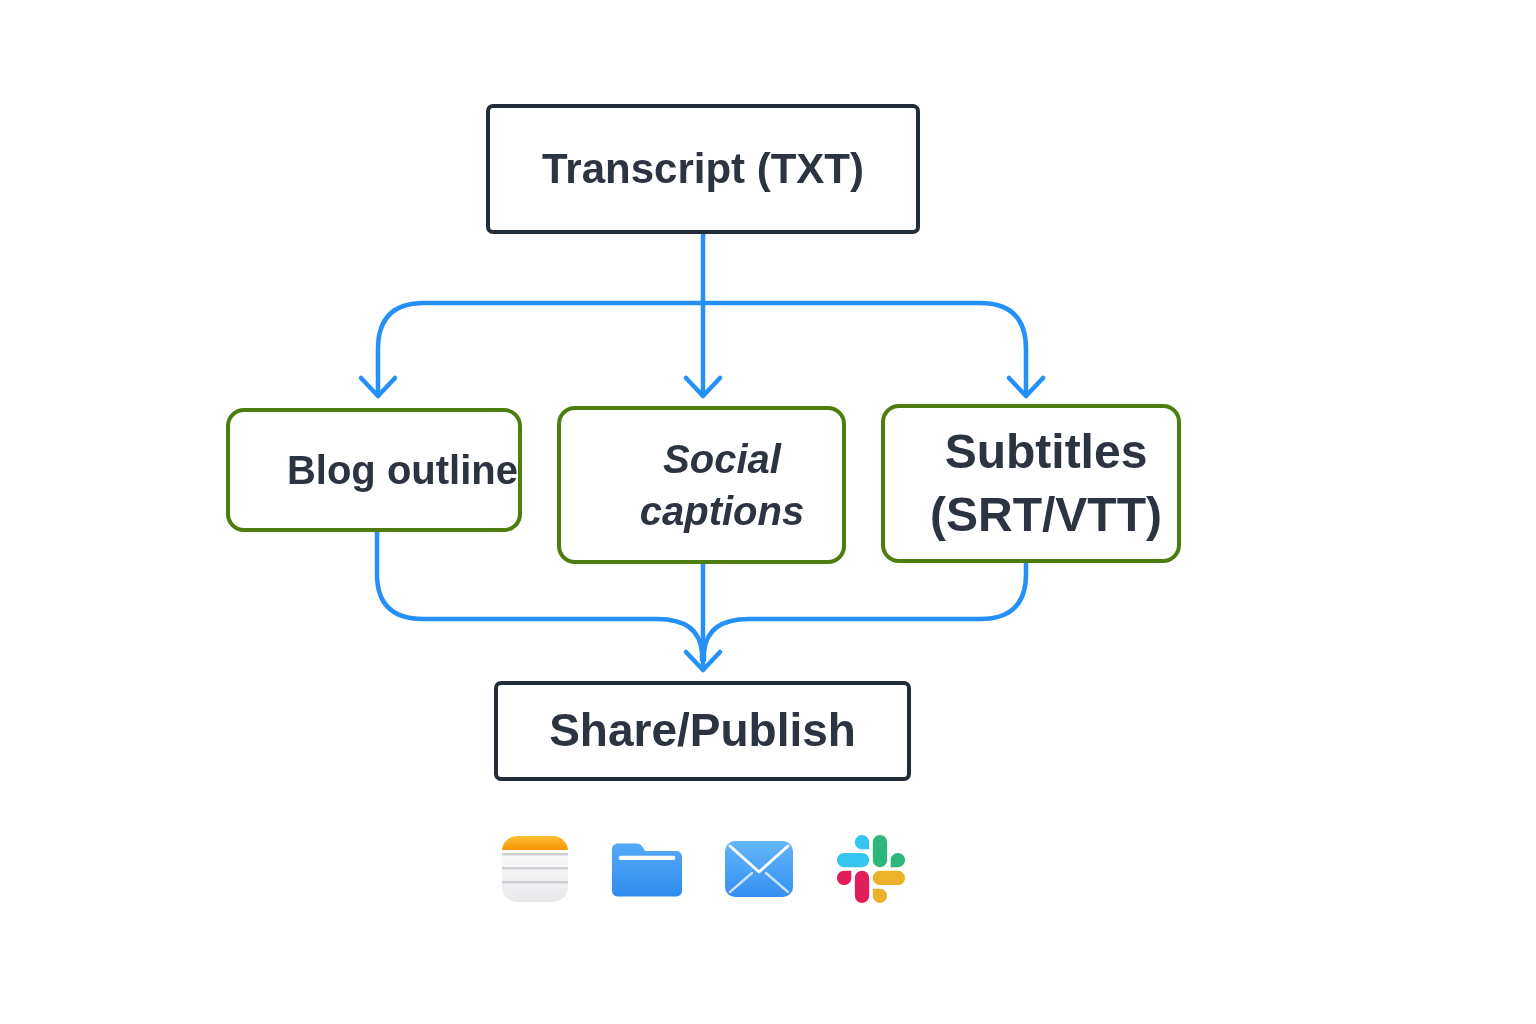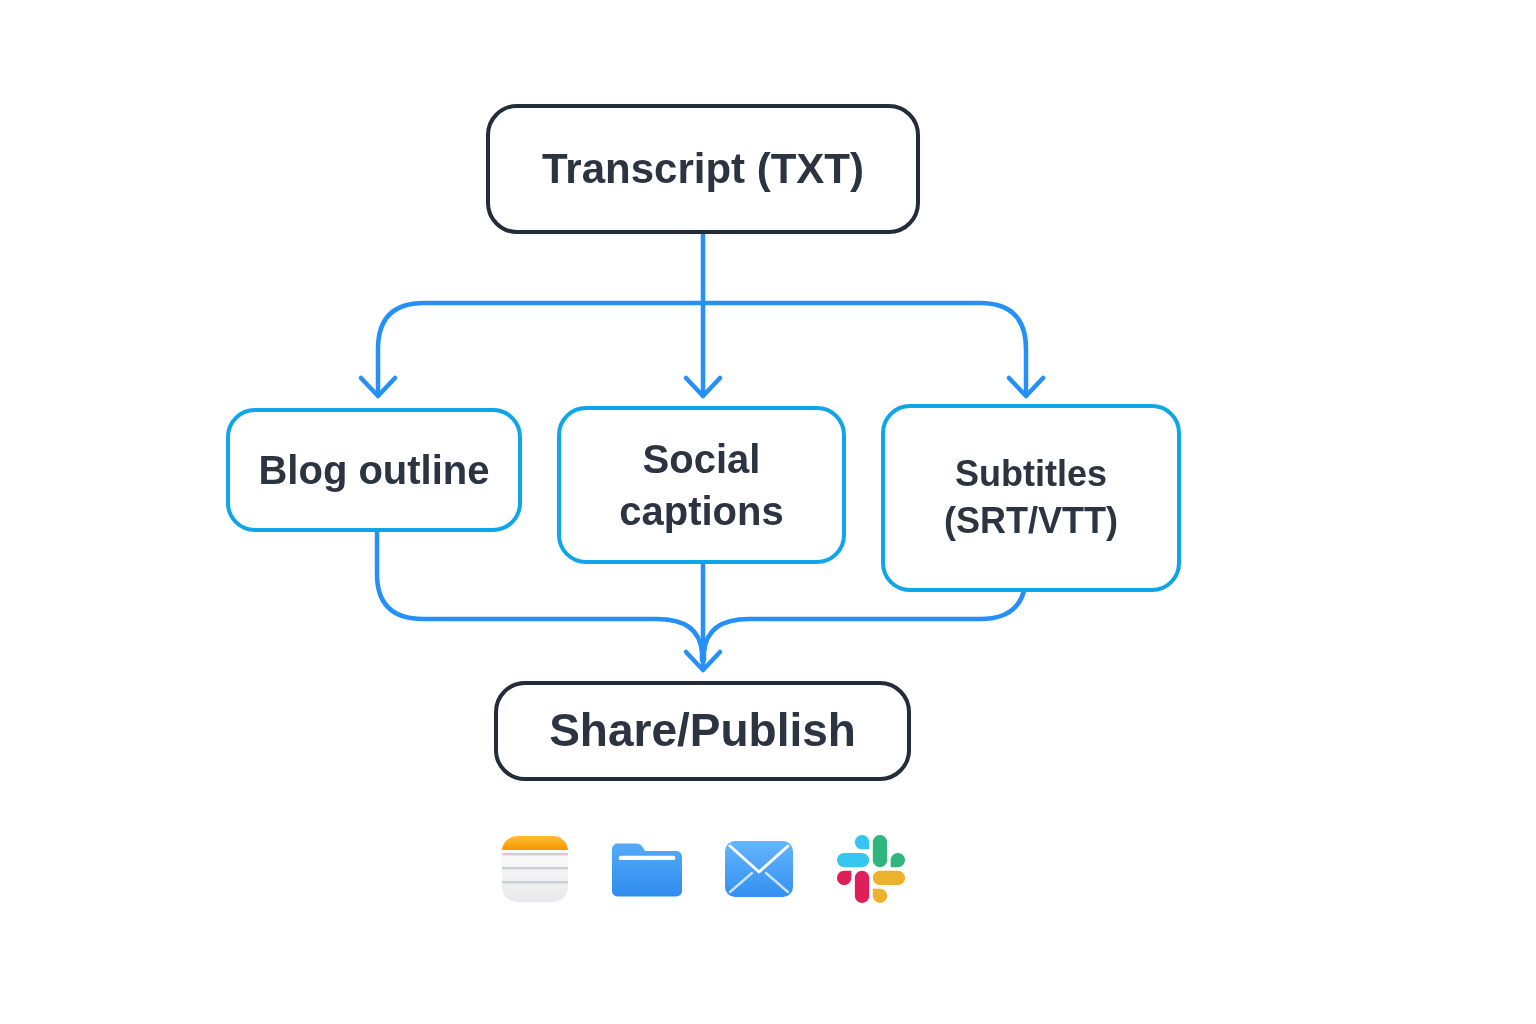--- a/index.html
+++ b/index.html
@@ -1,22 +1,22 @@
 <!DOCTYPE html>
 <html><head>
 <meta charset="utf-8">
 <style>
   html,body{margin:0;padding:0;background:#ffffff;}
   .canvas{position:relative;width:1536px;height:1024px;background:#ffffff;overflow:hidden;
           font-family:"Liberation Sans",sans-serif;}
   .connectors{position:absolute;left:0;top:0;}
   .node{position:absolute;box-sizing:border-box;background:#ffffff;display:flex;align-items:center;
         justify-content:center;text-align:center;font-weight:600;color:#2b3440;line-height:1.3;}
-  .node-primary{border:4px solid #232d3a;border-radius:31px;}
-  .node-secondary{border:4px solid #0ea5e9;border-radius:29px;}
+  .node-primary{border:4px solid #232d3a;border-radius:7px;}
+  .node-secondary{border:4px solid #4d7c0f;border-radius:18px;justify-content:flex-end;}
   .icon-row{position:absolute;left:500px;top:834px;display:flex;gap:42px;}
   .icon-cell{width:70px;height:70px;display:flex;align-items:center;justify-content:center;}
 </style>
 </head>
 <body>
 
 <div class="canvas">
 
   <svg class="connectors" width="1536" height="1024" viewBox="0 0 1536 1024">
     <g fill="none" stroke-width="4.5" stroke-linecap="round" stroke-linejoin="round" stroke="#2490f8">
@@ -37,24 +37,24 @@
 
   <div class="node node-primary" style="left:486px;top:104px;width:434px;height:130px;font-size:42px;">
     <span>Transcript (TXT)</span>
   </div>
 
   <div class="node node-secondary" style="left:226px;top:408px;width:296px;height:124px;font-size:40px;">
     <span>Blog outline</span>
   </div>
 
   <div class="node node-secondary" style="left:557px;top:406px;width:289px;height:158px;font-size:40px;">
-    <span style="display:inline-block;width:240px;">Social captions</span>
+    <span style="display:inline-block;width:240px;font-style:italic;">Social captions</span>
   </div>
 
-  <div class="node node-secondary" style="left:881px;top:404px;width:300px;height:188px;font-size:36px;">
+  <div class="node node-secondary" style="left:881px;top:404px;width:300px;height:159px;font-size:48px;">
     <span style="display:inline-block;width:262px;">Subtitles (SRT/VTT)</span>
   </div>
 
   <div class="node node-primary" style="left:494px;top:681px;width:417px;height:100px;font-size:46px;">
     <span>Share/Publish</span>
   </div>
 
   <div class="icon-row">
 
     <div class="icon-cell">

